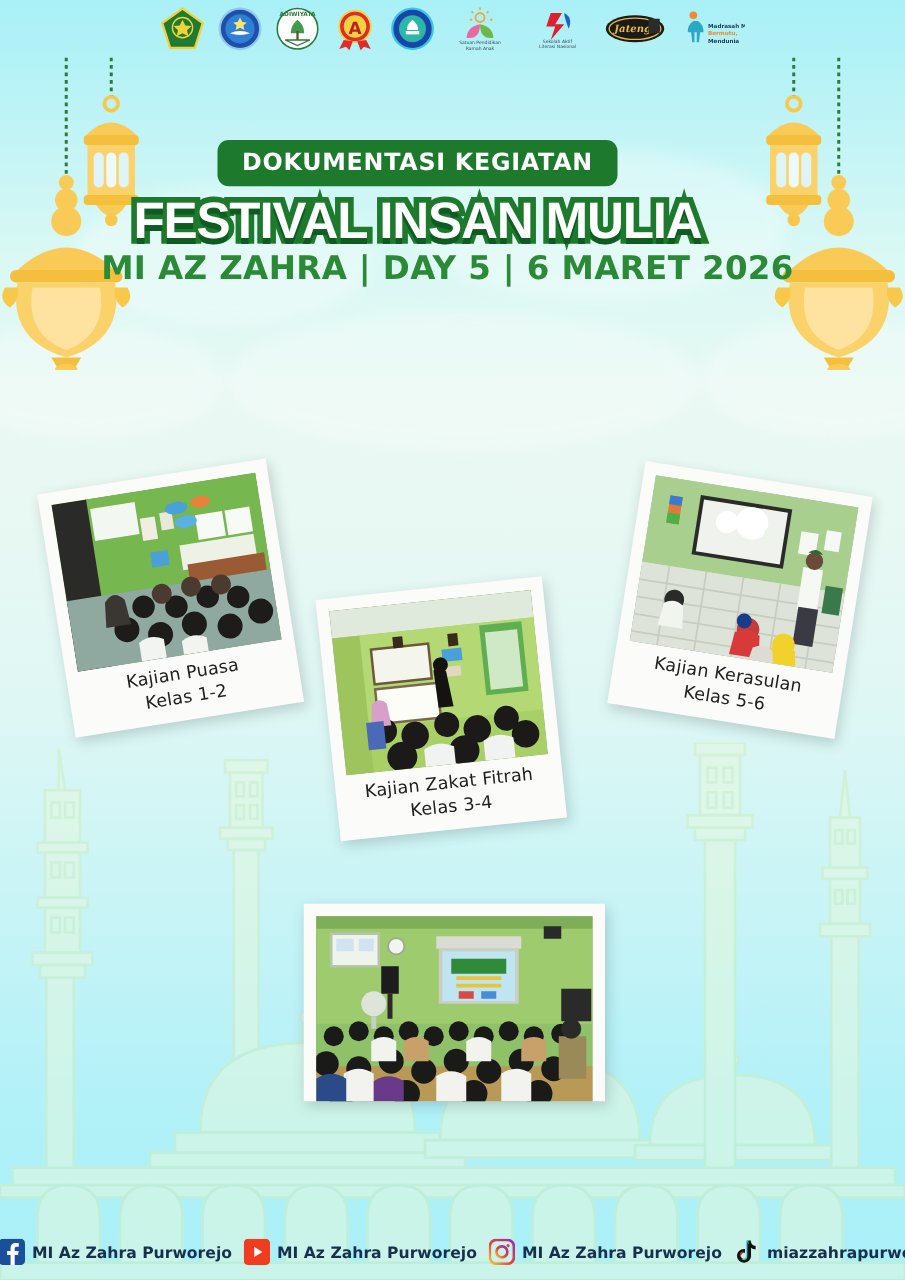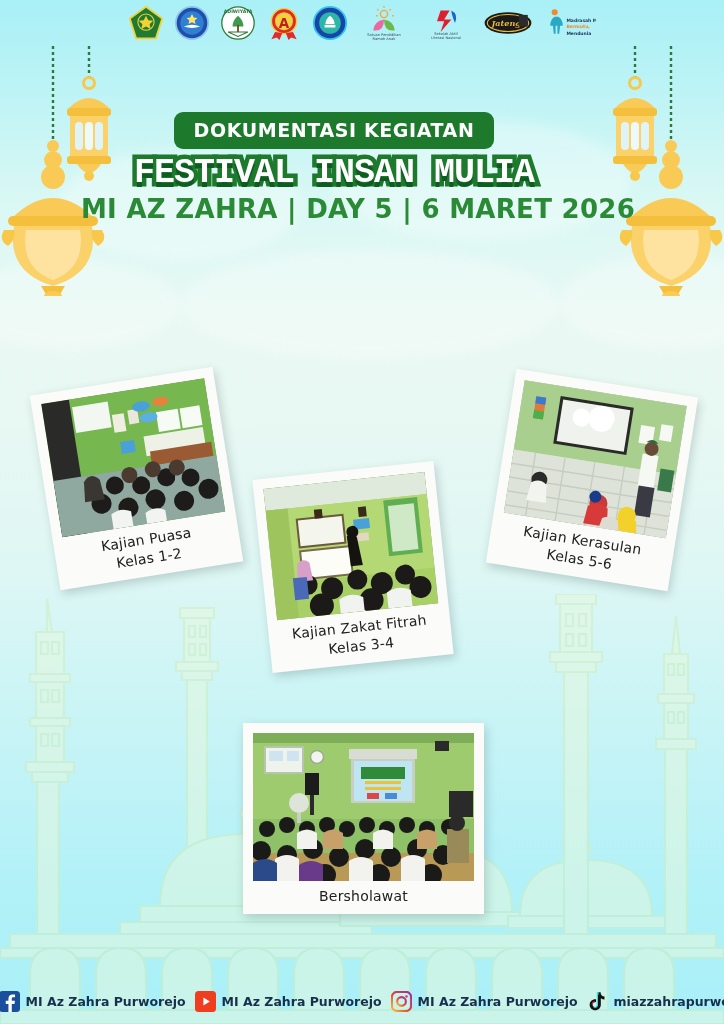--- a/index.html
+++ b/index.html
@@ -44,22 +44,22 @@
   
   #headline{position:absolute;top:112px;left:0;width:668px;text-align:center;}
   #badge{
     display:inline-block;background:#1d7a2d;color:#ffffff;
     font-weight:bold;font-size:19px;letter-spacing:.6px;
     padding:7px 20px 8px;border-radius:9px;
     font-family:"DejaVu Sans",sans-serif;
   }
   #line1{
     margin-top:7px;
-    font-family:Liberation Mono, monospace;
-    font-weight:bold;font-size:35px;letter-spacing:-1px;
+    font-family:Liberation Sans, sans-serif;
+    font-weight:bold;font-size:41px;letter-spacing:-1px;
     color:#ffffff;
     -webkit-text-stroke:9px #1d7a2d;
     paint-order:stroke fill;
     text-shadow:0 5px 0 #0f5c22;
     line-height:.98;
   }
   #line2{
     margin-top:2px;
     font-family:"DejaVu Sans",sans-serif;
     font-weight:bold;font-size:74px;letter-spacing:-1px;
@@ -519,23 +519,20 @@
       </g>
       <g fill="#6a3a8a">
           <path d="M46 132 q12 -8 24 0 v16 h-24z"></path>
         </g>
       <g fill="#2a4a8a">
           <path d="M0 130 q12 -8 24 0 v18 h-24z"></path>
         </g>
       <rect x="194" y="96" width="22" height="34" fill="#9a8a5a"></rect>
       <circle cx="204" cy="90" r="8" fill="#2a2a28"></circle>
     </svg>
-    <div class="cap">
-      <span>Bersholawat</span>
-    </div>
   </div>
 
   <div id="social">
 
     <div class="soc">
       <svg class="sicon" viewBox="0 0 24 24">
         <rect width="24" height="24" rx="4" fill="#1a4f9c"></rect>
         <path d="M14.6 24V14.8h3.1l.5-3.6h-3.6V8.9c0-1 .3-1.7 1.8-1.7h1.9V4c-.3 0-1.5-.1-2.8-.1-2.8 0-4.7 1.7-4.7 4.8v2.5H7.7v3.6h3.1V24z" fill="#ffffff"></path>
       </svg>
       <span class="sname">MI Az Zahra Purworejo</span>

